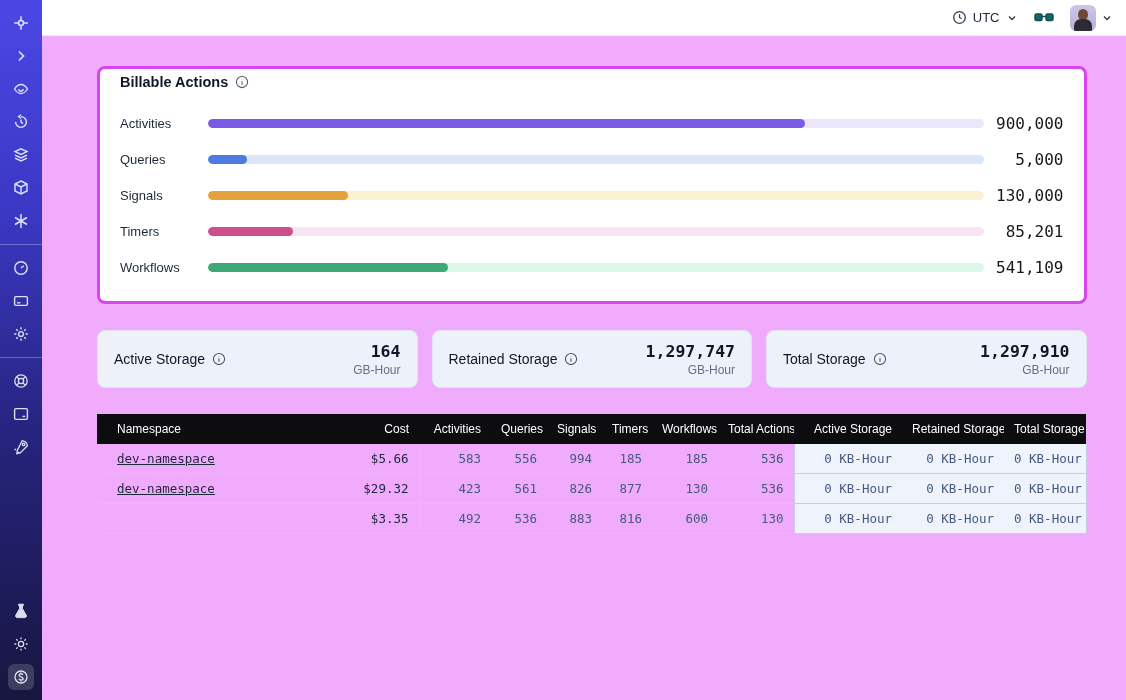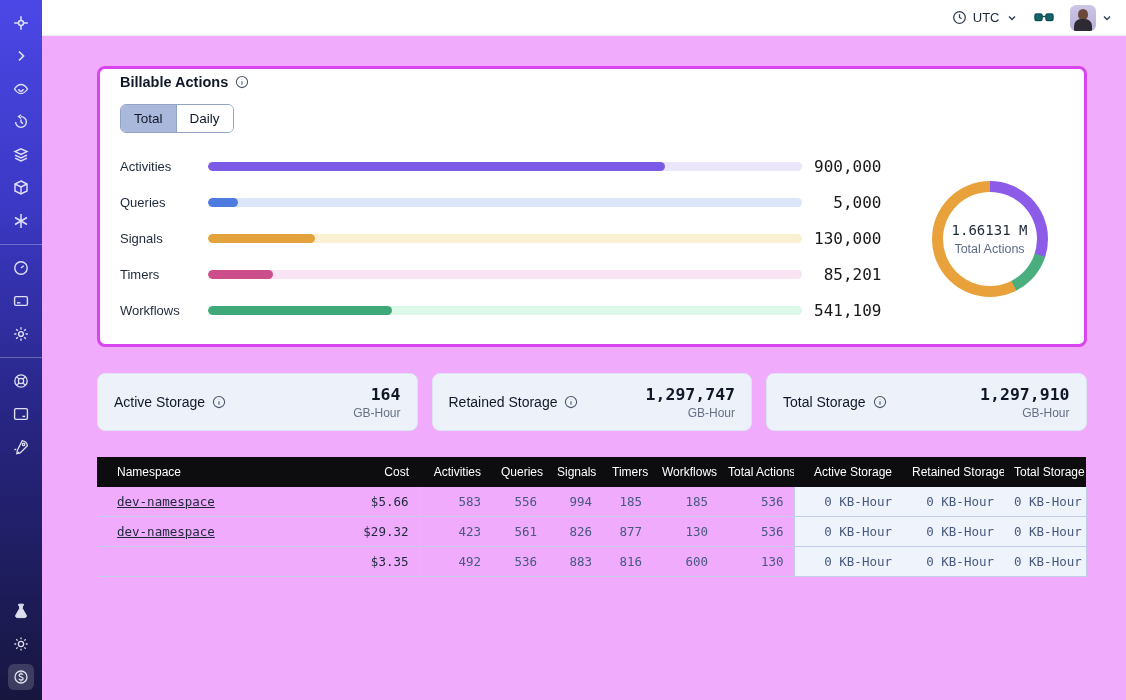--- a/index.html
+++ b/index.html
@@ -276,24 +276,20 @@
 
       <section class="card">
         <div class="card-title-row">
           <span class="card-title">Billable Actions</span>
           <svg class="info-ic" width="14" height="14" viewBox="0 0 16 16" fill="none" stroke="#475467" stroke-width="1.2">
               <circle cx="8" cy="8" r="6.4"></circle>
               <path d="M8 7.2v4M8 4.8v.2"></path>
             </svg>
         </div>
 
-        <div class="segmented">
-          <button class="seg active">Total</button>
-          <button class="seg">Daily</button>
-        </div>
 
         <div class="chart-row">
           <div class="bars" id="bars">
               <div class="bar-row">
                 <span class="bar-label">Activities</span>
                 <div class="bar-track" style="background: rgb(236, 230, 251);">
                   <div class="bar-fill" style="width: 77%; background: rgb(123, 91, 230);"></div>
                 </div>
                 <span class="bar-value">900,000</span>
               </div>
@@ -319,27 +315,20 @@
                 <span class="bar-value">85,201</span>
               </div>
               <div class="bar-row">
                 <span class="bar-label">Workflows</span>
                 <div class="bar-track" style="background: rgb(220, 248, 233);">
                   <div class="bar-fill" style="width: 31%; background: rgb(63, 168, 120);"></div>
                 </div>
                 <span class="bar-value">541,109</span>
               </div>
             </div>
-          <div class="donut-wrap">
-            <div class="donut" id="donut" style="background: conic-gradient(rgb(140, 91, 232) 0%, rgb(140, 91, 232) 30%, rgb(75, 174, 126) 30%, rgb(75, 174, 126) 42.5%, rgb(233, 162, 59) 42.5%, rgb(233, 162, 59) 100%);"></div>
-            <div class="donut-center">
-              <div class="donut-value">1.66131 M</div>
-              <div class="donut-sub">Total Actions</div>
-            </div>
-          </div>
         </div>
       </section>
 
       <div class="stat-row">
         <div class="stat-card">
           <div class="stat-label">
             <span>Active Storage</span>
             <svg class="info-ic" width="14" height="14" viewBox="0 0 16 16" fill="none" stroke="#475467" stroke-width="1.2">
                 <circle cx="8" cy="8" r="6.4"></circle>
                 <path d="M8 7.2v4M8 4.8v.2"></path>

